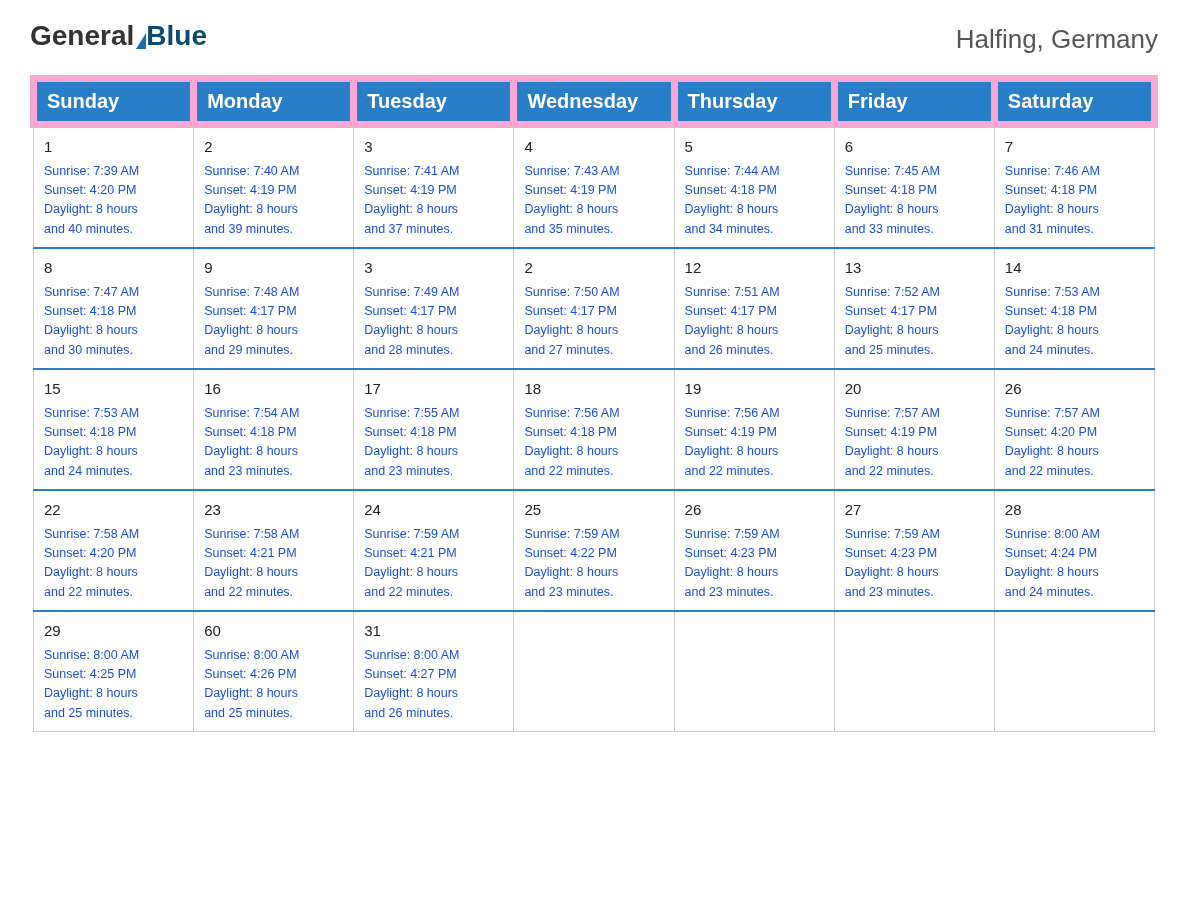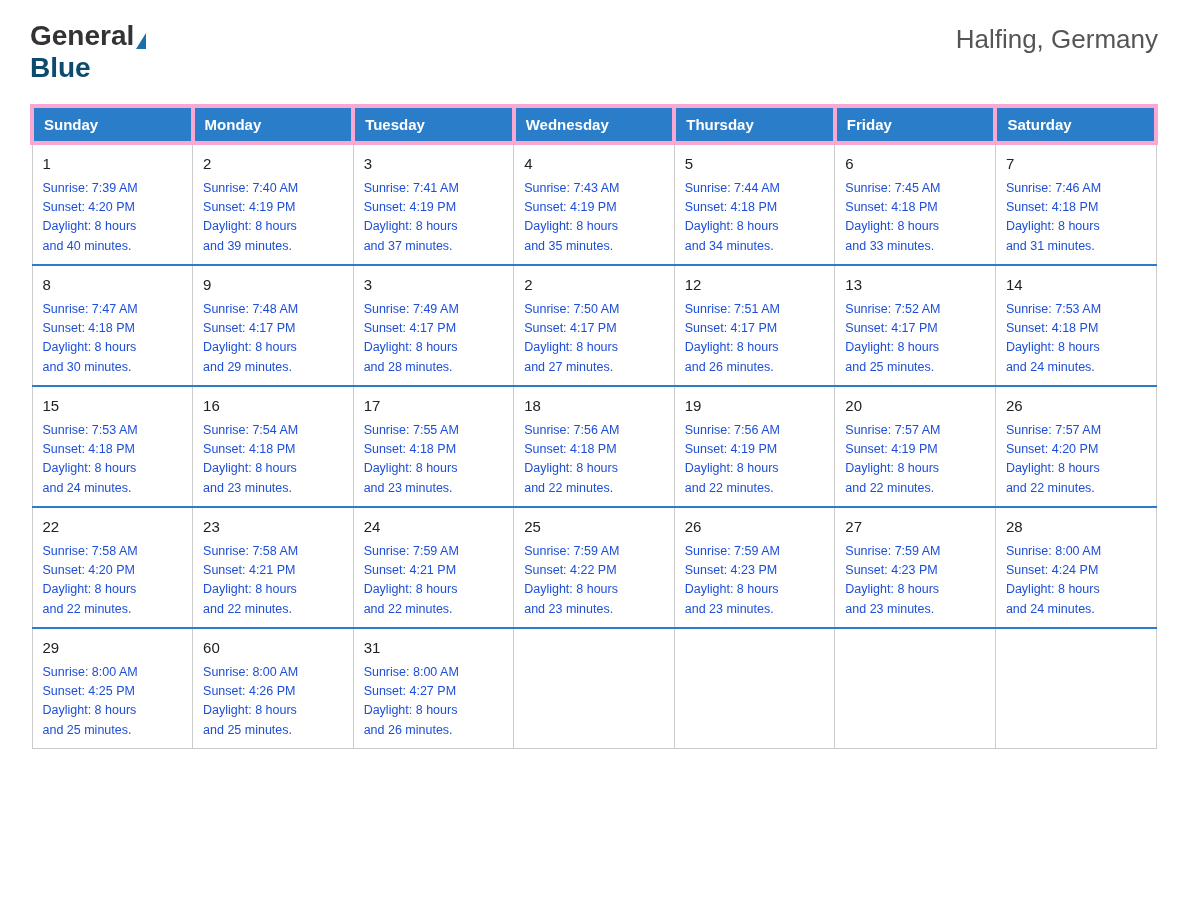--- a/index.html
+++ b/index.html
@@ -11,21 +11,20 @@
       min-height: 918px;
     }
     .header-row {
       display: flex;
       justify-content: space-between;
       align-items: flex-start;
       margin-bottom: 20px;
     }
     .logo {
       display: flex;
-      flex-direction: column;
       align-items: flex-start;
     }
     .logo-triangle {
       display: inline-block;
       width: 0;
       height: 0;
       border-left: 10px solid transparent;
       border-bottom: 16px solid #1a6faa;
       margin-left: 2px;
       vertical-align: middle;
@@ -45,25 +44,25 @@
       margin-top: 4px;
     }
     .calendar-table {
       width: 100%;
       border-collapse: collapse;
       table-layout: fixed;
     }
     .calendar-table thead th {
       background-color: #2a7dc9;
       color: #fff;
-      font-size: 15px;
+      font-size: 20px;
       font-weight: bold;
       padding: 8px 10px;
       text-align: left;
-      border: 4px solid #f9a8d4;
+      border: 7px solid #f9a8d4;
     }
     .calendar-table tbody td {
       vertical-align: top;
       padding: 8px 10px;
       font-size: 12.5px;
       color: #333;
       border: 1px solid #ccc;
       height: 110px;
       line-height: 1.5;
     }

